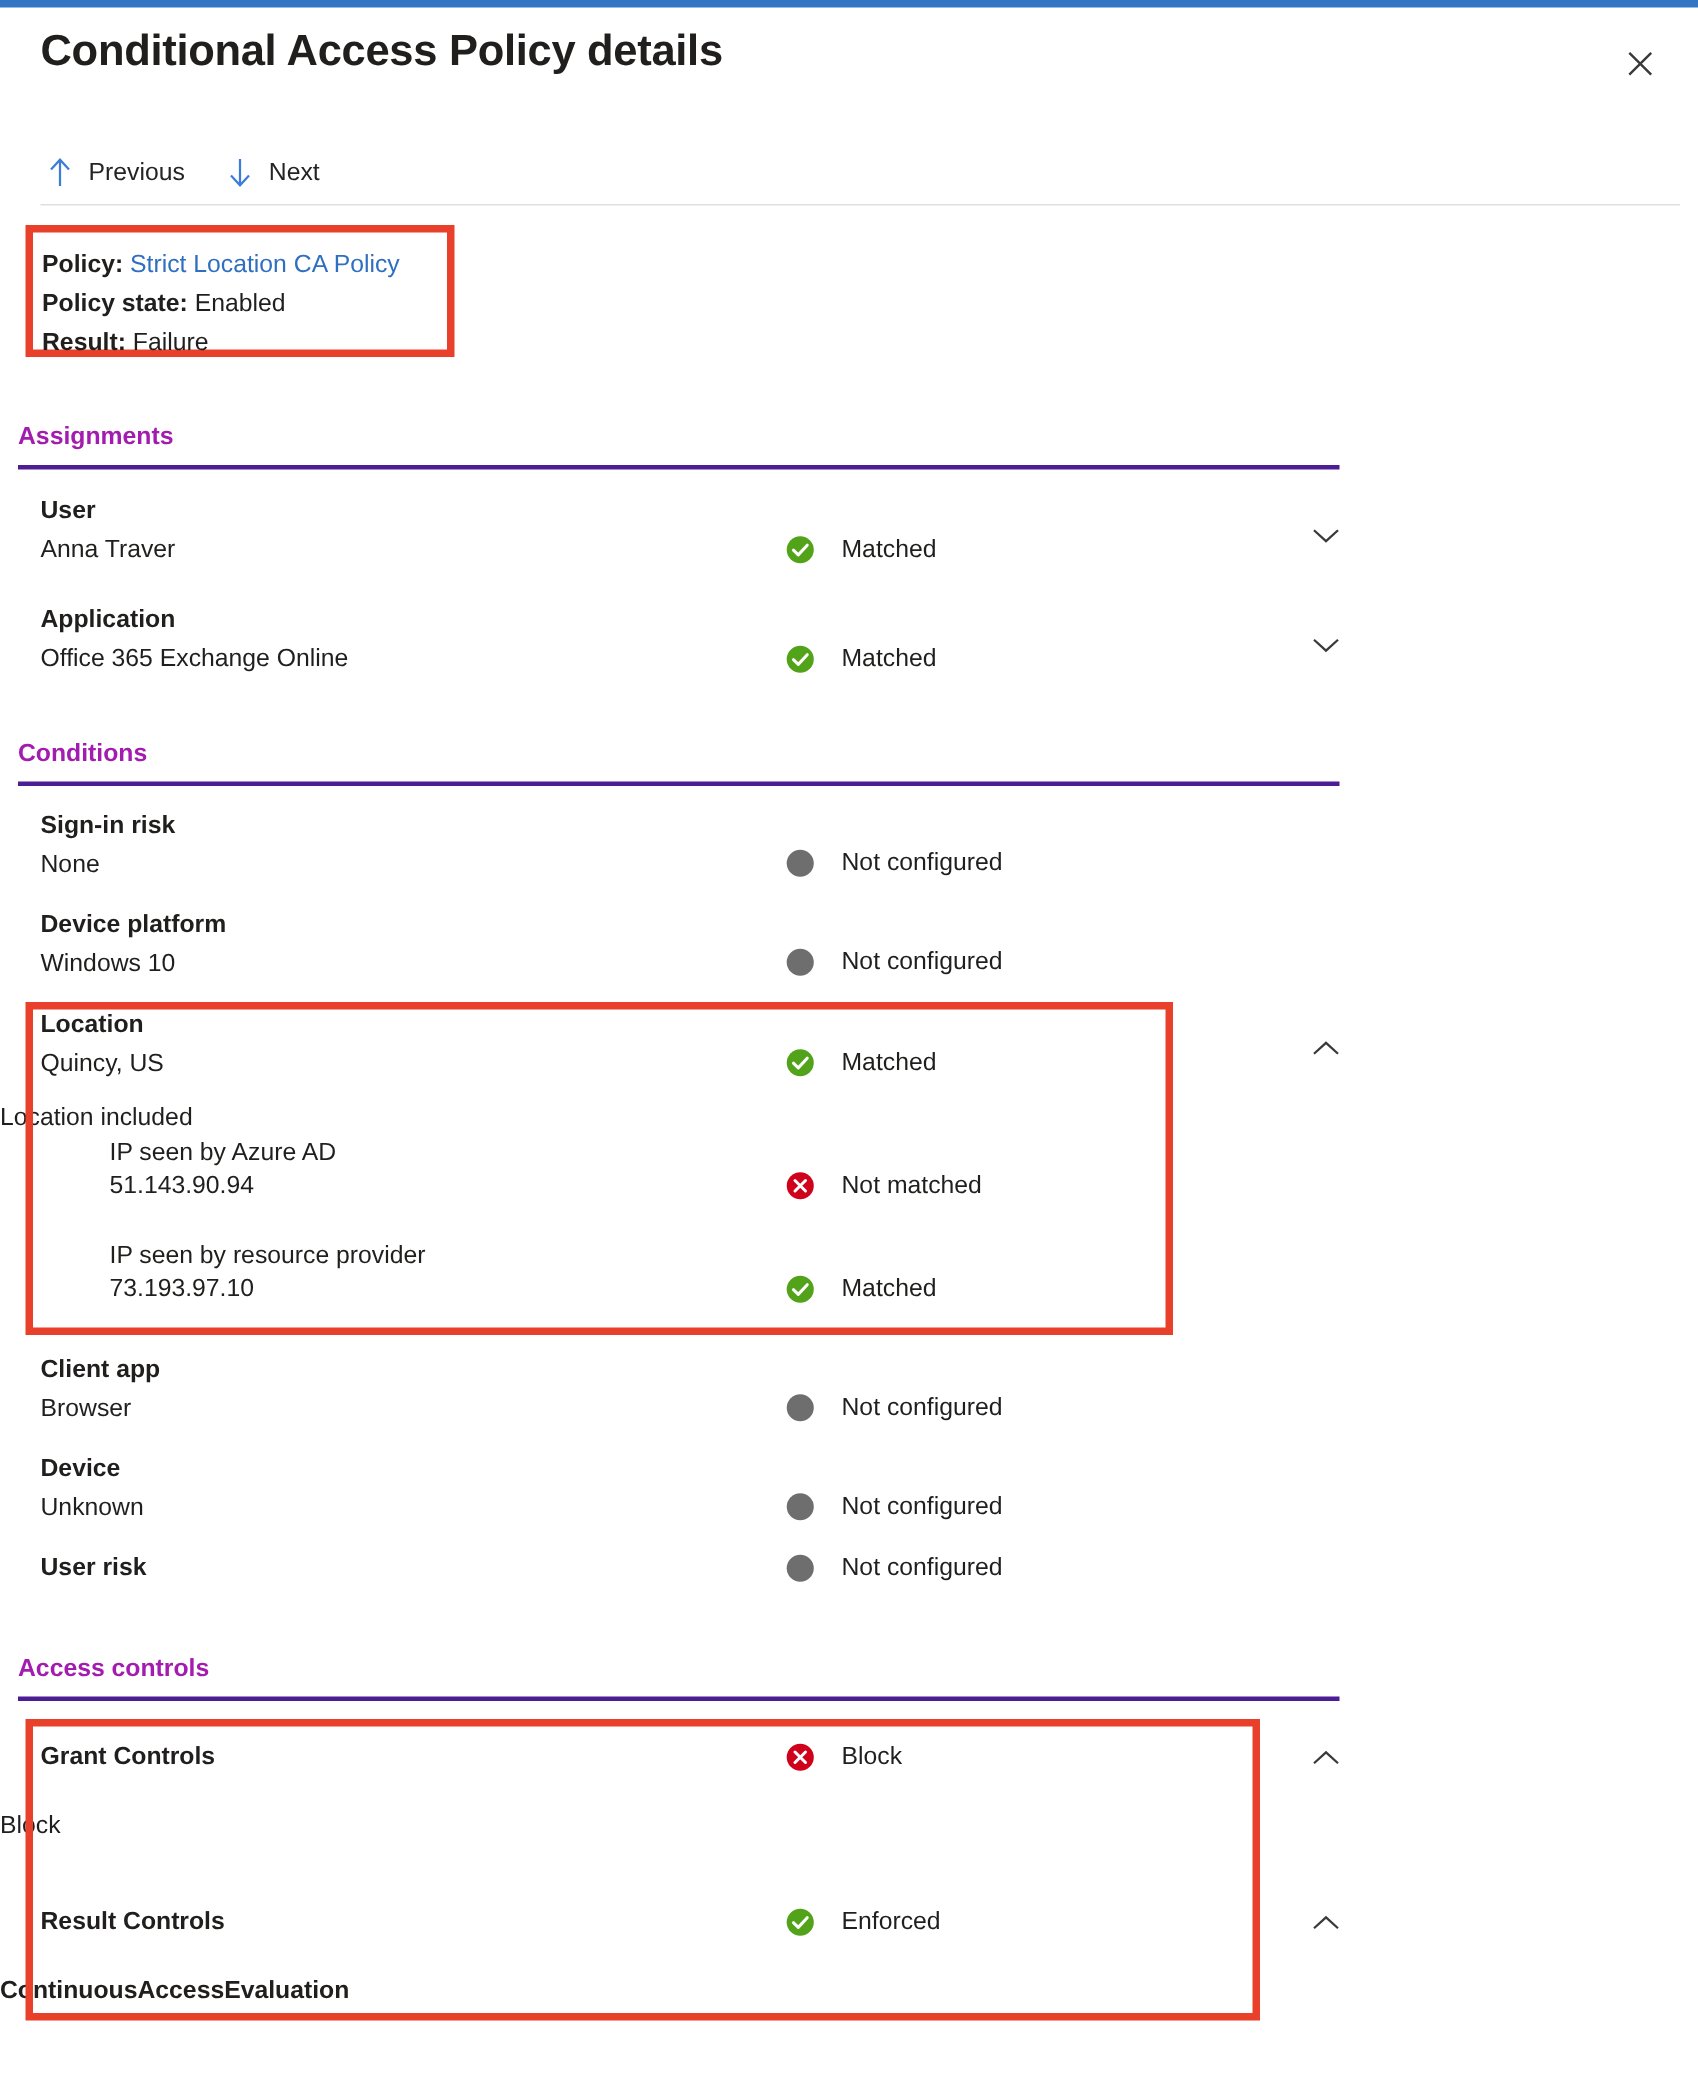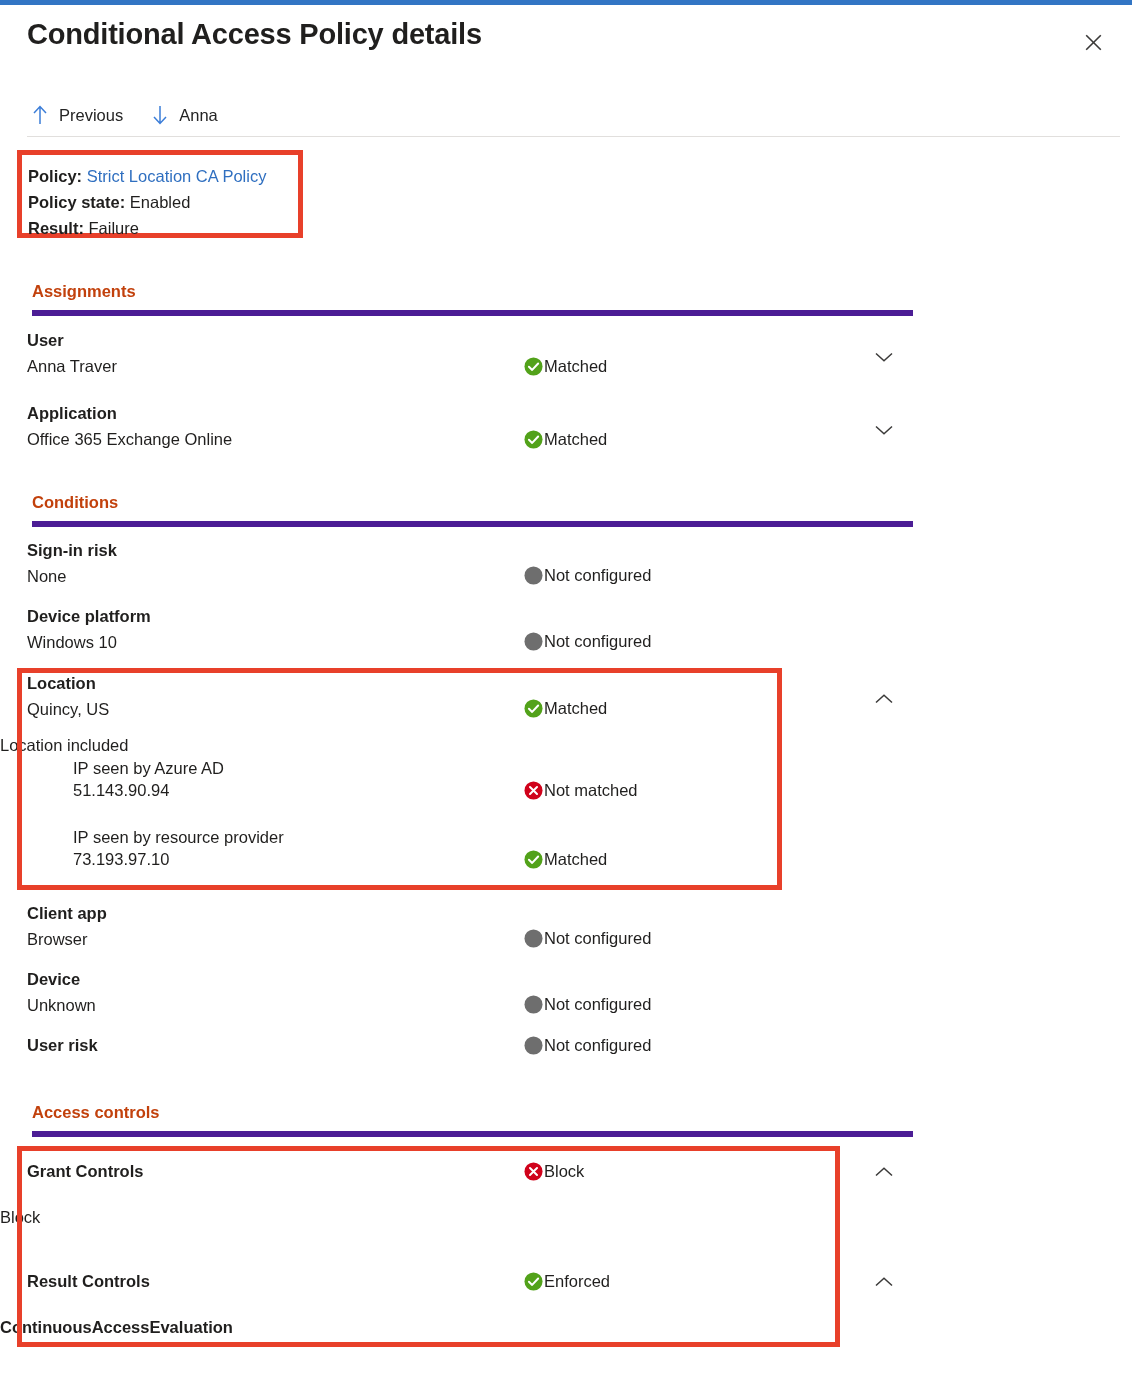--- a/index.html
+++ b/index.html
@@ -114,27 +114,27 @@
   }
   .policy-summary-inner b { font-weight: bold; }
   .policy-link {
     color: #2f6fc0;
     cursor: pointer;
   }
 
   
   .section-head {
     position: absolute;
-    left: 32px;
+    left: 12px;
     width: 881px;
     font-size: 16.5px;
     font-weight: bold;
-    color: #c2410c;
+    color: #a21caf;
     padding-bottom: 9px;
-    border-bottom: 6px solid #4c1d95;
+    border-bottom: 3px solid #4c1d95;
     box-sizing: border-box;
   }
 
   .row {
     position: absolute;
     left: 0;
     width: 1132px;
   }
   .row-label {
     position: absolute;
@@ -159,21 +159,21 @@
     font-size: 16.5px;
     color: #201f1e;
     top: 0;
     white-space: nowrap;
   }
   .row-status {
     position: absolute;
     left: 524px;
     display: flex;
     align-items: center;
-    gap: 1px;
+    gap: 18px;
     font-size: 16.5px;
     color: #201f1e;
     white-space: nowrap;
     text-align: center;
   }
   .detail-text {
     position: absolute;
     left: 0;
     width: 712px;
     font-size: 16.5px;
@@ -230,21 +230,21 @@
       </svg>
     </span>
     <span>Previous</span>
   </div>
   <div class="cmd-item">
     <span class="cmd-icon">
       <svg width="16" height="20" viewBox="0 0 16 20">
         <path d="M8 1 L8 18 M2 12 L8 18.5 L14 12" stroke="#3b7dd8" stroke-width="1.5" fill="none"></path>
       </svg>
     </span>
-    <span>Anna</span>
+    <span>Next</span>
   </div>
 </div>
 <div class="cmd-divider"></div>
 
 <div class="policy-summary">
   <div class="policy-summary-inner">
     <div>
       <b>Policy:</b>
       <span class="policy-link">Strict Location CA Policy</span>
     </div>

